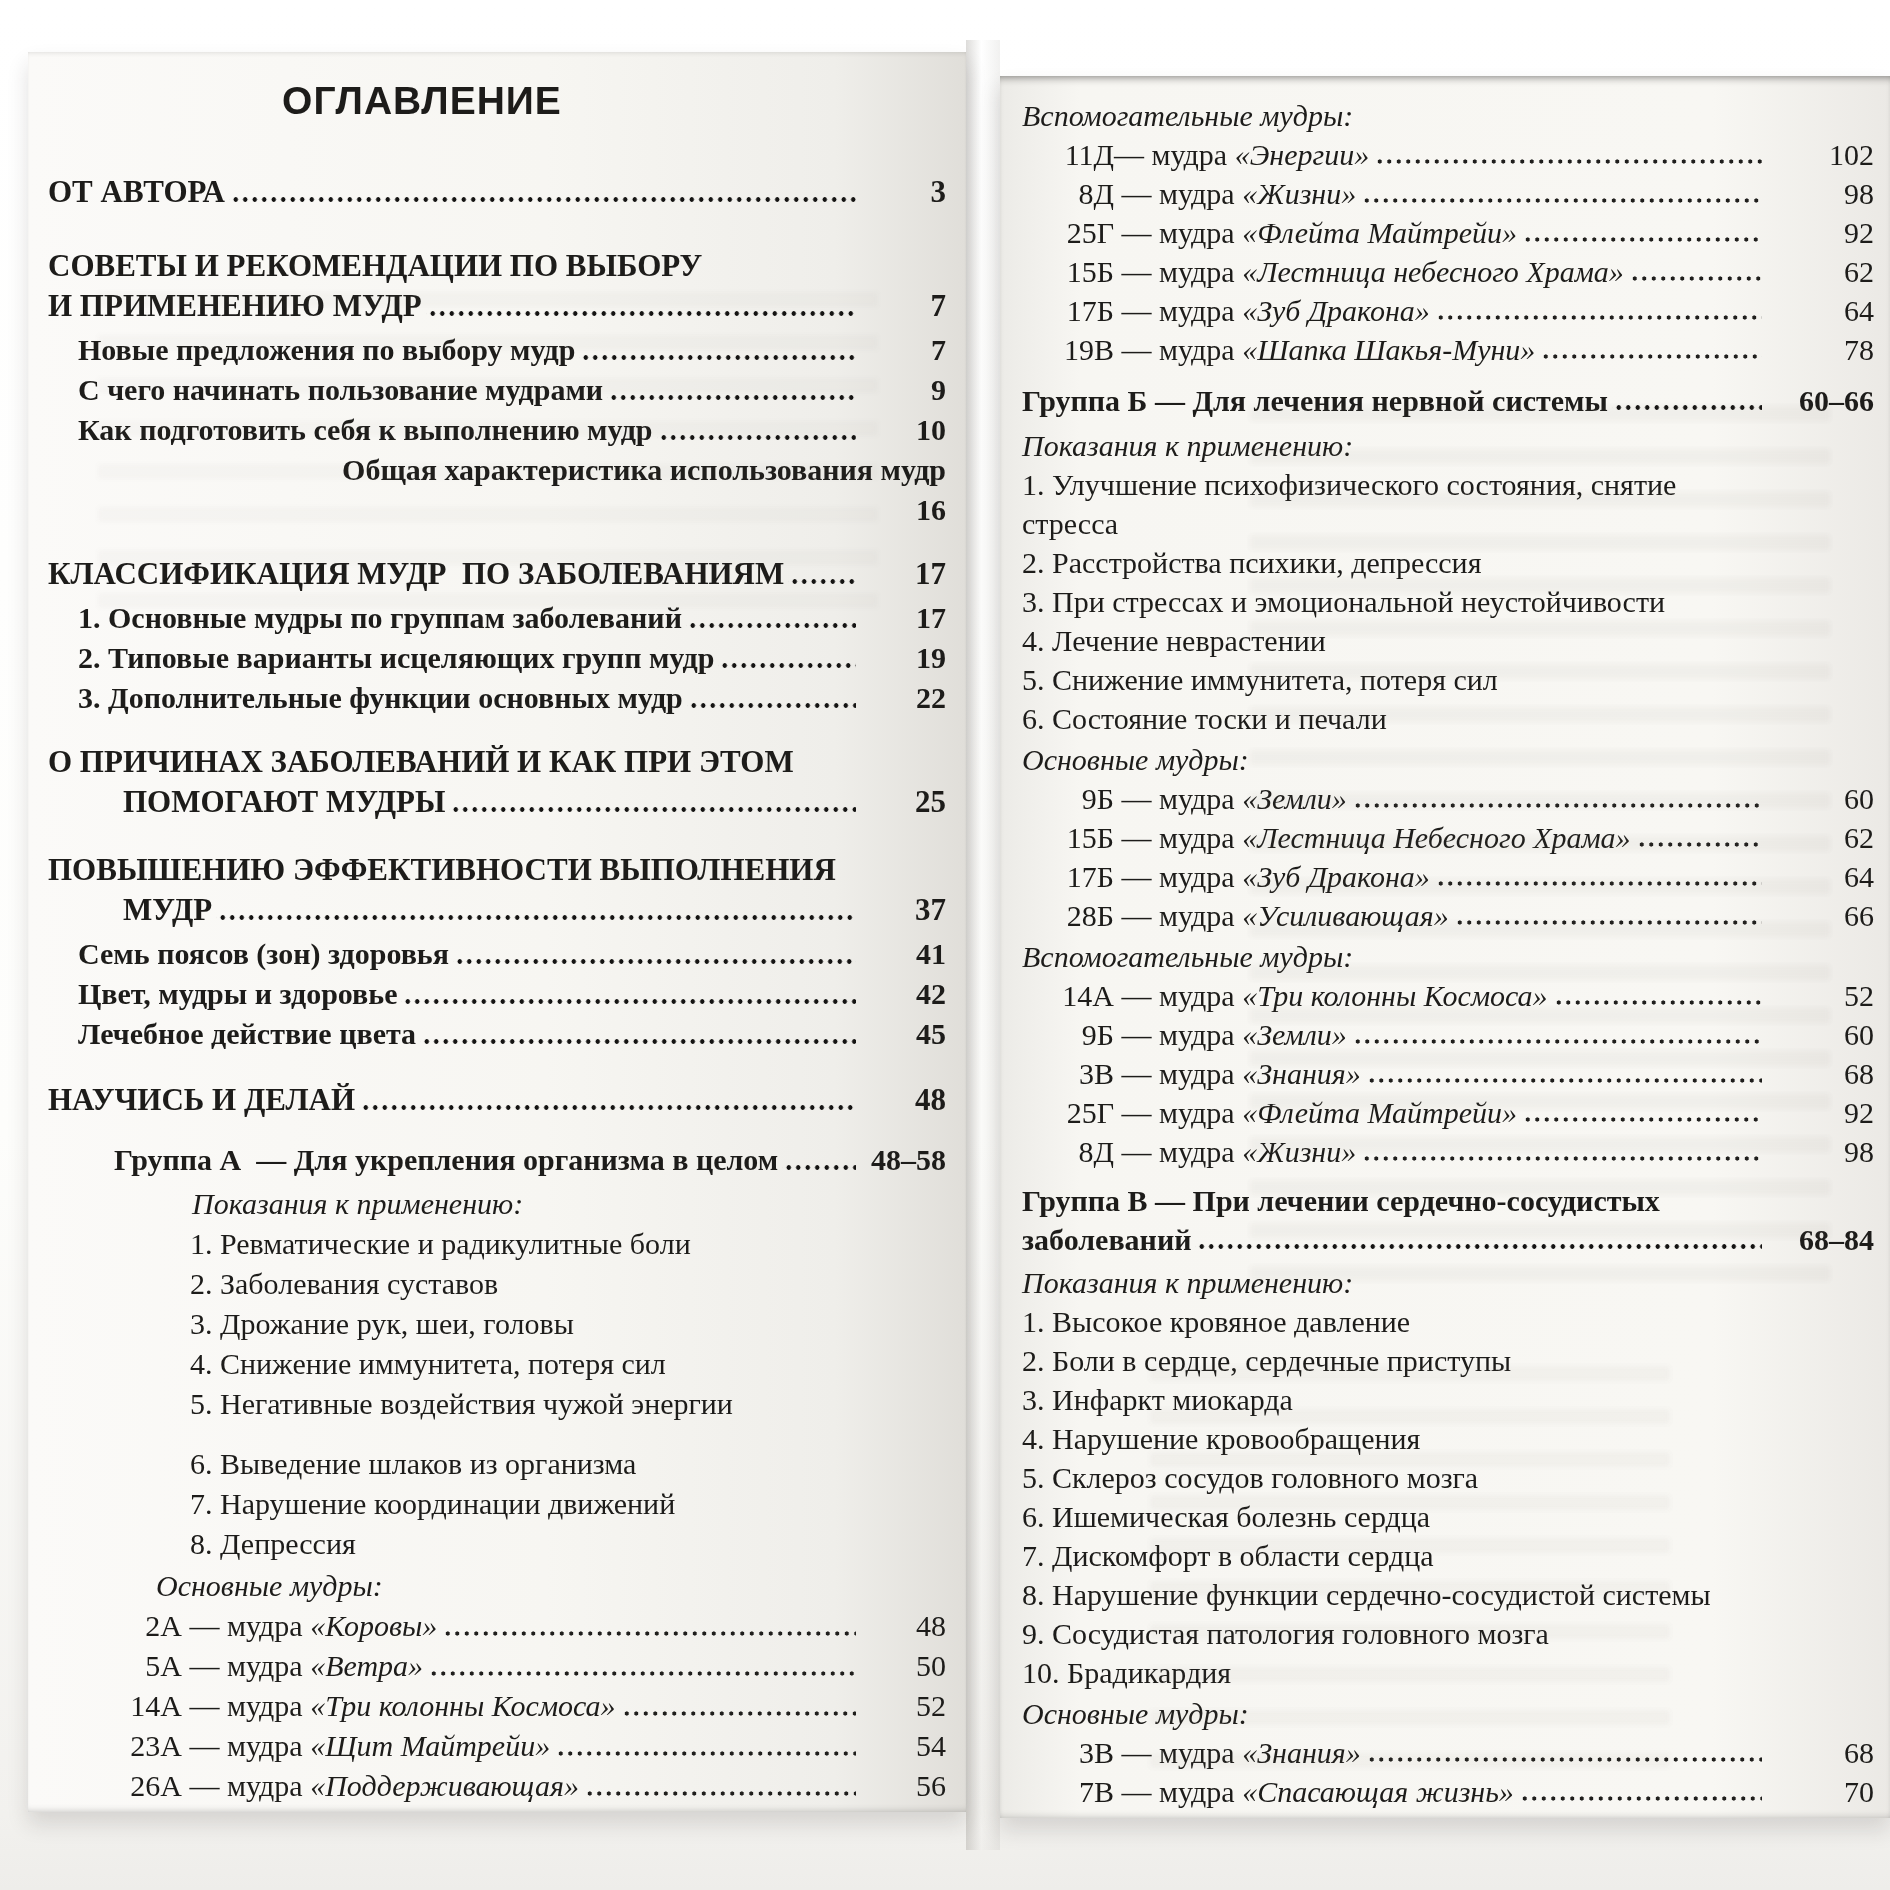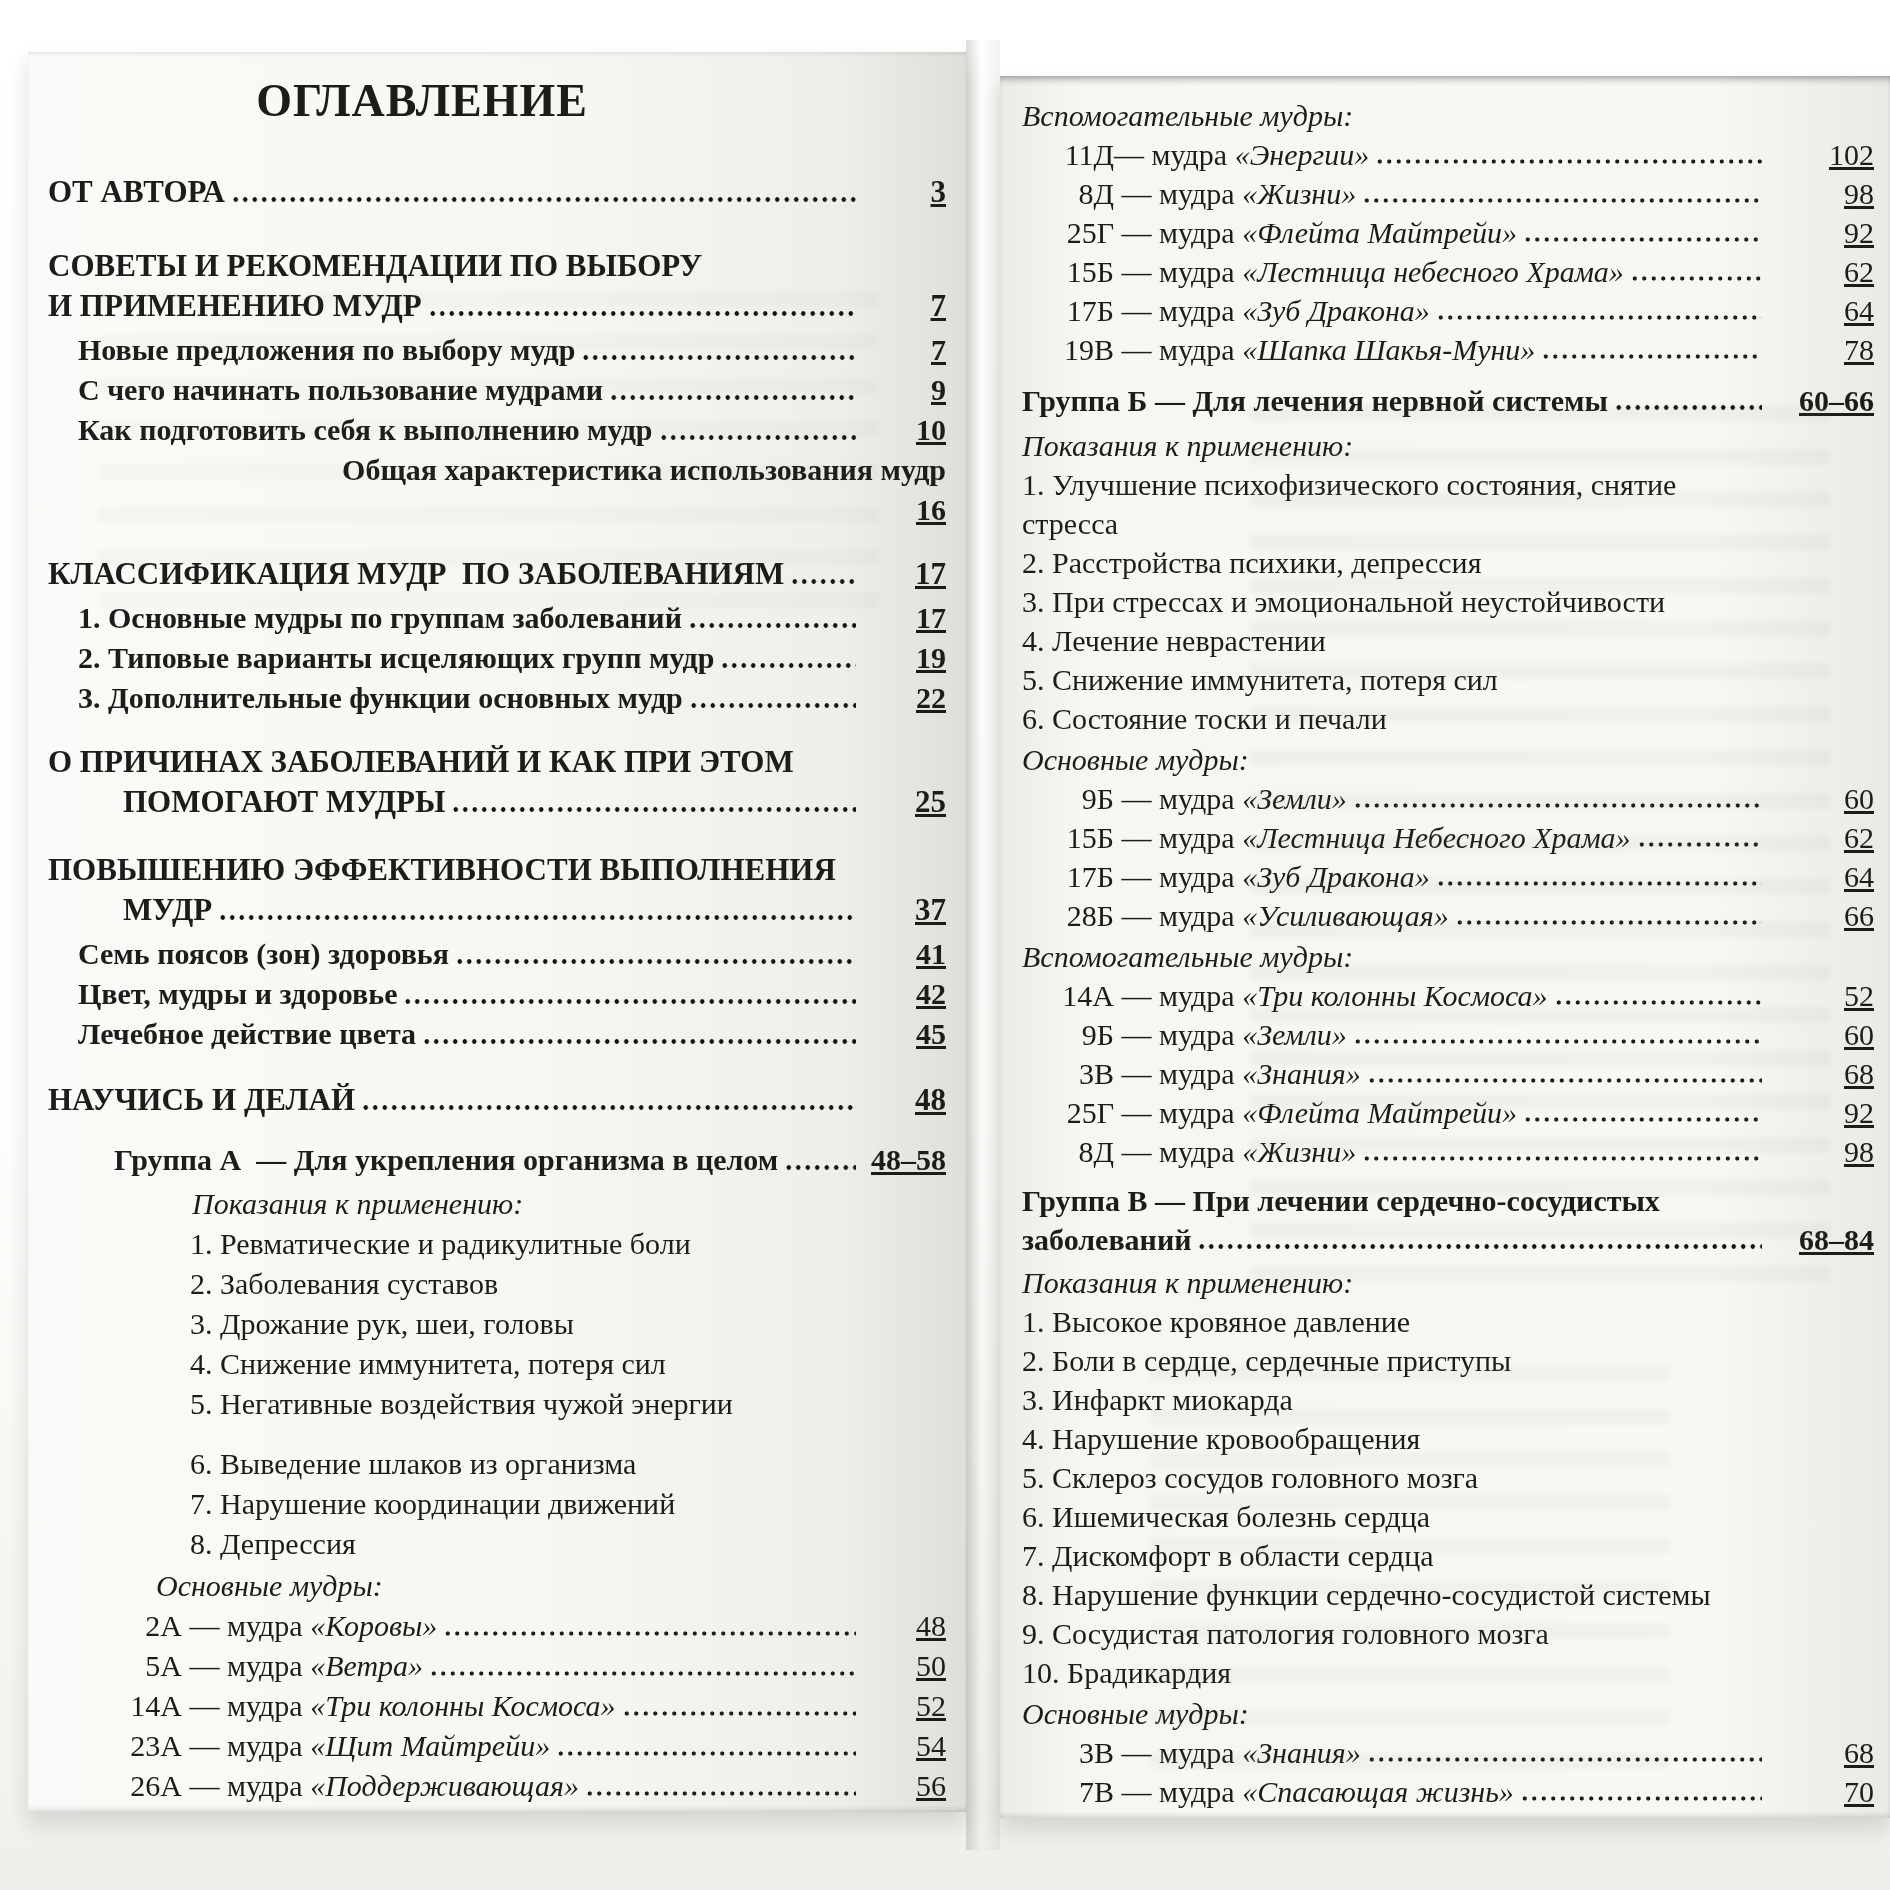--- a/index.html
+++ b/index.html
@@ -13,22 +13,22 @@
     left:28px;top:52px;width:938px;height:1760px;padding:14px 20px 0 20px;
     background:linear-gradient(90deg,#fbfaf8 0%,#f7f6f2 55%,#efeeea 86%,#e0ded9 100%);
     box-shadow:inset 0 4px 6px -5px rgba(0,0,0,.20), inset 0 -6px 9px -7px rgba(0,0,0,.30), 0 12px 20px rgba(40,38,34,.14);
   }
   .page-right{
     left:1000px;top:76px;width:890px;height:1742px;padding:20px 16px 0 22px;
     background:linear-gradient(90deg,#ecebe7 0%,#f7f6f2 9%,#f8f7f3 80%,#ebe9e5 100%);
     box-shadow:inset 0 7px 9px -6px rgba(25,24,22,.55), inset 0 -6px 9px -7px rgba(0,0,0,.28), 0 12px 20px rgba(40,38,34,.14);
   }
   .toc-title{
-    font-family:Liberation Serif, serif;
-    font-weight:bold;font-size:46px;line-height:50px;letter-spacing:1px;
+    font-family:Liberation Sans, sans-serif;
+    font-weight:bold;font-size:39px;line-height:50px;letter-spacing:1px;
     text-align:center;margin:10px 150px 46px 0;
   }
   .row{display:flex;align-items:flex-end;line-height:40px;font-size:30px;white-space:pre;}
   .page-right .row{line-height:39px;}
   .label{white-space:pre;}
   .h .label, .h .pg{font-weight:bold;font-size:31px;}
   .sub .label{font-weight:bold;}
   .group .label{font-weight:bold;}
   .ital .label{font-style:italic;}
   .mname{font-style:italic;font-weight:normal;}
@@ -38,21 +38,21 @@
   .dots{
     flex:1 1 auto;min-width:16px;align-self:stretch;
     margin:0 8px 0 4px;
     background-image:radial-gradient(circle,#1f1e1c 1.8px,rgba(0,0,0,0) 2.4px);
     background-size:9.5px 7px;background-repeat:repeat-x;
     background-position:2px calc(100% - 9px);
   }
   .h .dots,.sub .dots,.group .dots{
     background-image:radial-gradient(circle,#141312 2.0px,rgba(0,0,0,0) 2.6px);
   }
-  .pg{flex:none;width:82px;text-align:right;text-decoration:underline;}
+  .pg{flex:none;width:82px;text-align:right;}
   .page-right .pg{width:104px;}
   .pb{font-weight:bold;}
   .ghost{position:absolute;pointer-events:none;filter:blur(2.5px);
     background:repeating-linear-gradient(180deg,rgba(112,108,98,.07) 0 15px,rgba(112,108,98,0) 15px 43px);}
   .g-l1{left:70px;top:240px;width:780px;height:330px;opacity:.55;}
   .g-r1{left:250px;top:330px;width:580px;height:900px;opacity:.8;}
   .g-r2{left:150px;top:1290px;width:520px;height:430px;opacity:.7;}
   .gutter{position:absolute;left:966px;top:40px;width:34px;height:1810px;
     background:linear-gradient(90deg,rgba(120,116,108,.25) 0%,rgba(255,255,255,0) 45%,rgba(120,116,108,.10) 100%);}
 </style>

